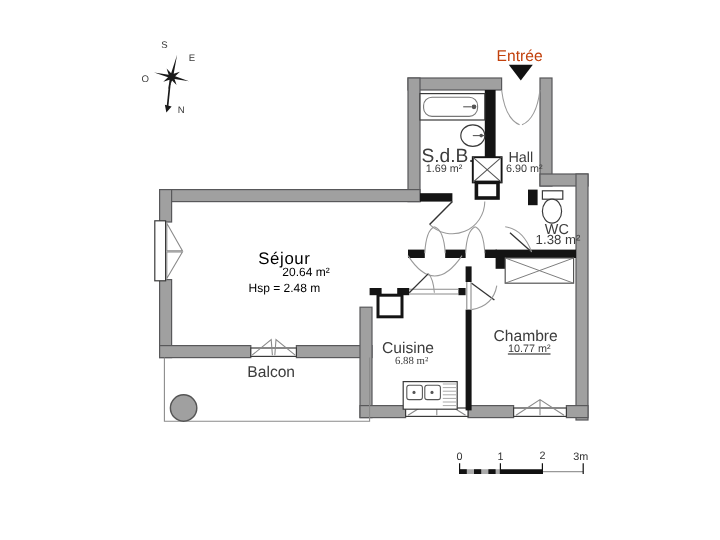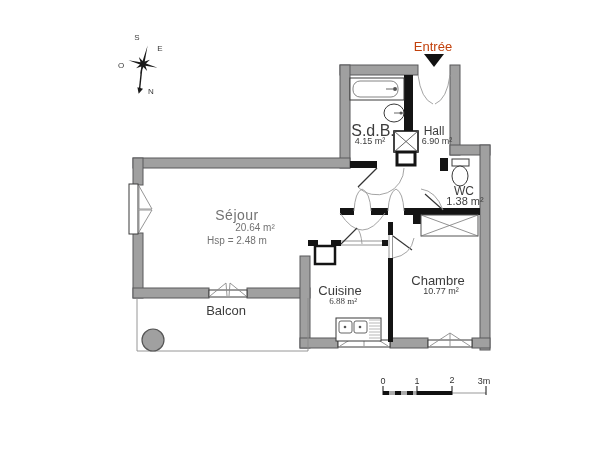--- a/index.html
+++ b/index.html
@@ -3,21 +3,21 @@
 <meta charset="utf-8">
 <style>
   html,body{margin:0;padding:0;background:#fff;}
   .canvas{position:relative;width:600px;height:450px;background:#ffffff;overflow:hidden;
           font-family:"Liberation Sans", sans-serif;}
   svg.plan{position:absolute;left:0;top:0;}
   .lbl{position:absolute;transform:translate(-50%,-50%);white-space:nowrap;
        color:#3c3c3c;line-height:1;}
   .room-name{font-size:13px;}
   .room-area{font-size:9px;}
-  .sej{color:#737373;text-align:center;}
+  .sej{color:#000000;text-align:center;}
   .sej-name{font-size:14px;letter-spacing:.5px;}
   .sej-sub{font-size:10px;}
   .entree{font-size:13px;color:#c2410c;}
   .compass-letter{font-size:8px;color:#3a3a3a;}
   .scale-num{font-size:9px;color:#333;}
   
   .wallg{fill:#a0a0a0;stroke:#58585a;stroke-width:1;}
   .wallb{fill:#141414;stroke:none;}
   .fixt{fill:#ffffff;stroke:#3a3a3a;stroke-width:1;}
   .thin{fill:none;stroke:#8a8a8a;stroke-width:0.9;}
@@ -164,37 +164,37 @@
   </svg>
 
   <div class="lbl compass-letter" style="left:137px;top:38px;">S</div>
   <div class="lbl compass-letter" style="left:160px;top:49px;">E</div>
   <div class="lbl compass-letter" style="left:121px;top:66px;">O</div>
   <div class="lbl compass-letter" style="left:151px;top:92px;">N</div>
 
   <div class="lbl entree" style="left:433px;top:46px;">Entrée</div>
 
   <div class="lbl room-name" style="left:373px;top:131px;font-size:16px;">S.d.B.</div>
-  <div class="lbl room-area" style="left:370px;top:141px;">4.15 m²</div>
+  <div class="lbl room-area" style="left:370px;top:141px;">1.69 m²</div>
 
   <div class="lbl room-name" style="left:434px;top:131px;font-size:12px;">Hall</div>
   <div class="lbl room-area" style="left:437px;top:141px;">6.90 m²</div>
 
   <div class="lbl room-name" style="left:464px;top:191px;font-size:12px;">WC</div>
   <div class="lbl room-area" style="left:465px;top:201px;font-size:11px;">1.38 m²</div>
 
   <div class="lbl sej sej-name" style="left:237px;top:215px;">Séjour</div>
   <div class="lbl sej sej-sub" style="left:237px;top:228px;margin-left:18px;">20.64 m²</div>
   <div class="lbl sej sej-sub" style="left:237px;top:241px;">Hsp = 2.48 m</div>
 
   <div class="lbl room-name" style="left:340px;top:290px;">Cuisine</div>
   <div class="lbl room-area" style="left:343px;top:301px;font-family:Liberation Serif, serif;">6.88 m²</div>
 
   <div class="lbl room-name" style="left:438px;top:280px;">Chambre</div>
-  <div class="lbl room-area" style="left:441px;top:291px;">10.77 m²</div>
+  <div class="lbl room-area" style="left:441px;top:291px;text-decoration:underline;">10.77 m²</div>
 
   <div class="lbl room-name" style="left:226px;top:310px;">Balcon</div>
 
   <div class="lbl scale-num" style="left:383px;top:381px;">0</div>
   <div class="lbl scale-num" style="left:417px;top:381px;">1</div>
   <div class="lbl scale-num" style="left:452px;top:380px;">2</div>
   <div class="lbl scale-num" style="left:484px;top:381px;">3m</div>
 
 </div>
 

